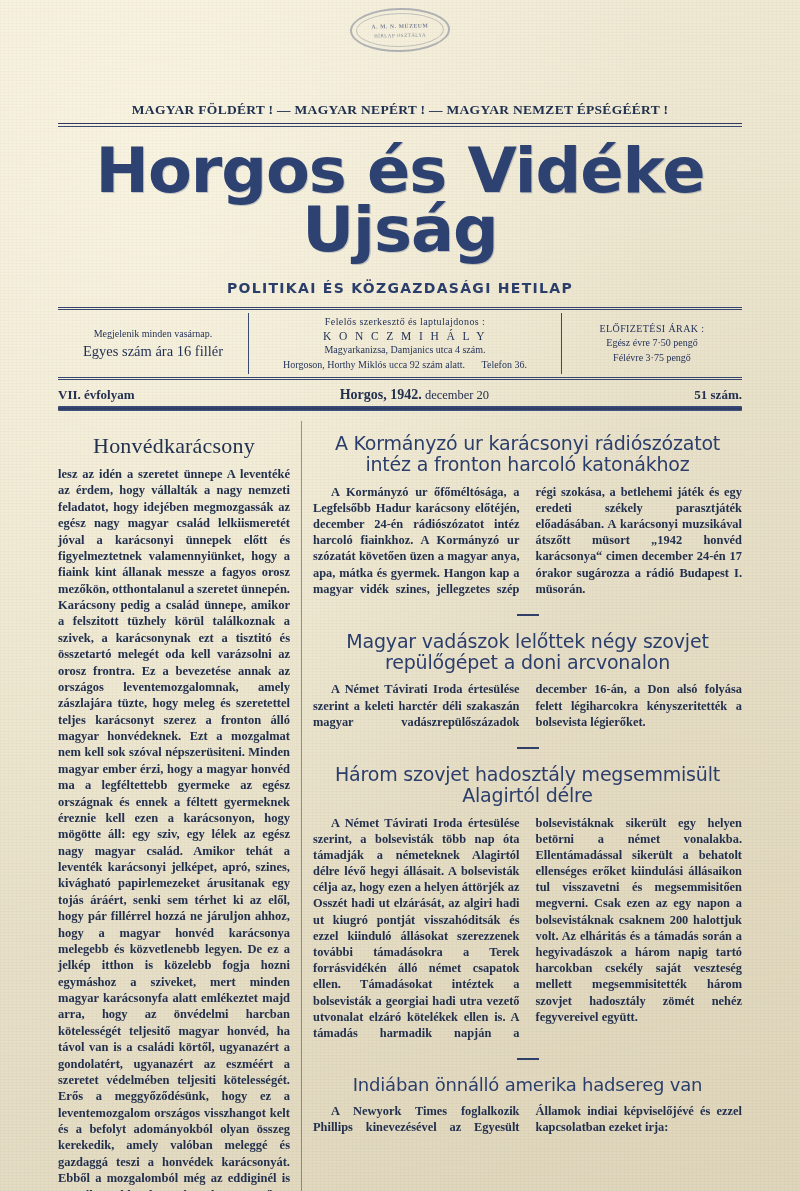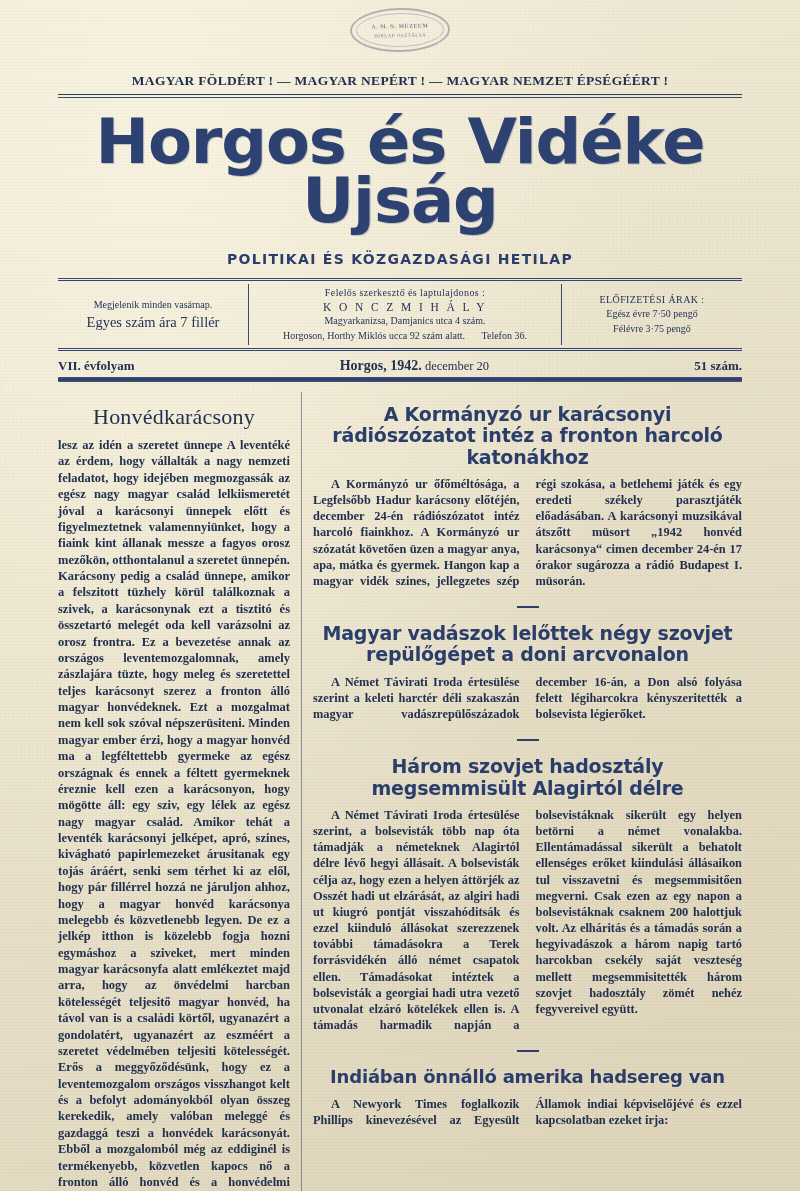--- a/index.html
+++ b/index.html
@@ -61,21 +61,21 @@
     content: "";
     position: absolute;
     left: 4px; right: 4px; top: 3px; bottom: 3px;
     border: 1px solid rgba(47,62,105,0.4);
     border-radius: 50%;
   }
   .stamp-l1 { font-size: 5.6px; letter-spacing: .6px; font-weight: bold; }
   .stamp-l2 { font-size: 5px; letter-spacing: .5px; margin-top: 4px; }
 
   
-  .slogan-wrap { padding-top: 73px; }
+  .slogan-wrap { padding-top: 102px; }
   .slogan {
     text-align: center;
     font-family: "Liberation Serif", serif;
     font-weight: bold;
     font-size: 13.5px;
     letter-spacing: .3px;
     color: #20304f;
     padding-bottom: 5px;
   }
   .rule-thin { border-bottom: 1.6px solid #2b3a5e; }
@@ -162,21 +162,21 @@
     font-family: "Liberation Serif", serif;
     font-weight: normal;
     font-size: 22px;
     text-align: center;
     margin: 2px 0 7px 0;
     letter-spacing: .2px;
     color: #22314f;
   }
   h2.art-head {
     font-family: "DejaVu Sans", sans-serif;
-    font-weight: bold;
+    font-weight: normal;
     font-size: 19px;
     line-height: 1.12;
     text-align: center;
     margin: 0 0 8px 0;
     color: #2b3e6b;
     letter-spacing: -0.2px;
   }
   h2.art-head.small { font-size: 18px; }
 
   p.body {
@@ -232,21 +232,21 @@
     </div>
 
     <div class="masthead">
       <div class="masthead-title">Horgos és Vidéke Ujság</div>
       <div class="subtitle">POLITIKAI ÉS KÖZGAZDASÁGI  HETILAP</div>
     </div>
 
     <div class="infobar">
       <div class="infocell left">
         <div class="ic-small">Megjelenik minden vasárnap.</div>
-        <div class="ic-price">Egyes szám ára 7 fillér</div>
+        <div class="ic-price">Egyes szám ára 16 fillér</div>
       </div>
       <div class="infocell mid">
         <div class="ic-small ic-head">Felelős szerkesztő és laptulajdonos :</div>
         <div class="ic-editor-name">K O N C Z   M I H Á L Y</div>
         <div class="ic-small">Magyarkanizsa, Damjanics utca 4 szám.</div>
         <div class="ic-small">
           <span>Horgoson, Horthy Miklós ucca 92 szám alatt.</span>
           <span class="ic-tel">Telefon 36.</span>
         </div>
       </div>

